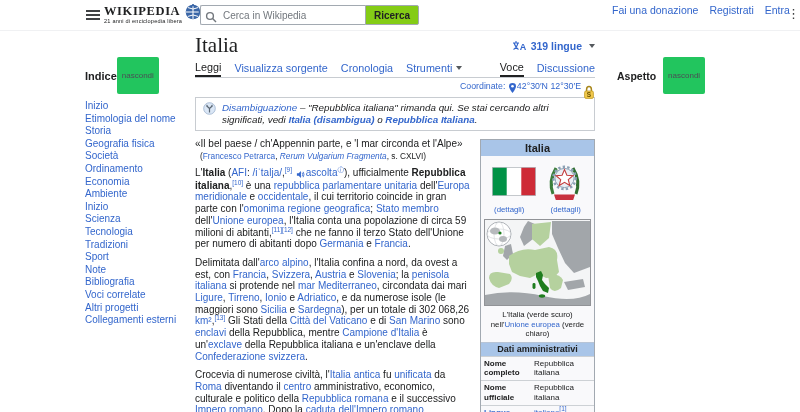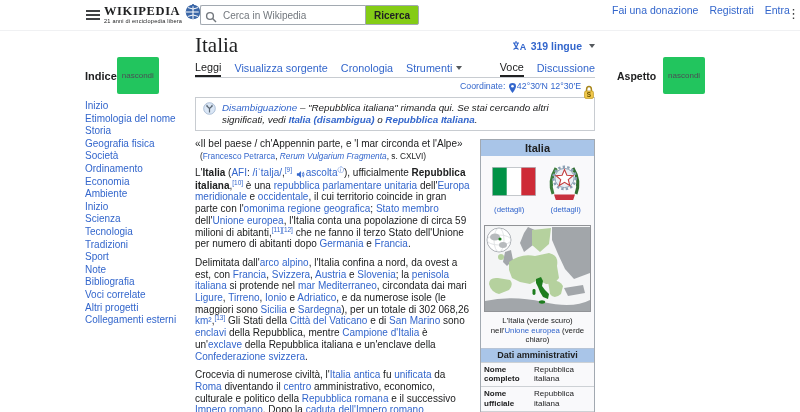--- a/index.html
+++ b/index.html
@@ -58,21 +58,21 @@
   .hatnote{display:flex;gap:6px;border:1px solid #c8ccd1;padding:4px 7px;margin:4px 0 7px;font-size:9.8px;line-height:12px;font-style:italic;background:#fff}
   .hatnote .htxt{flex:1}
   .quote{margin:1px 0 5px;font-size:10px;line-height:12px}
   .qattr{font-size:8.3px;margin-left:5px;color:#202122}
   .para{font-size:10px;line-height:11.7px;margin:0 0 7px}
 
   
   .infobox{float:right;width:113px;margin:1px 0 6px 9px;border:1px solid #a2a9b1;background:#f9f9fb;font-size:8px}
   .ibx-title{background:var(--ibxhead);font-weight:bold;text-align:center;font-size:11px;padding:2px 0}
   .ibx-symbols{display:flex;justify-content:space-evenly;align-items:center;padding:5px 2px 2px}
-  .ibx-caps{display:flex;text-align:center;padding-bottom:10px}
+  .ibx-caps{display:flex;text-align:center;padding-bottom:4px}
   .ibx-caps span{flex:1;color:var(--link);font-size:7.8px}
   .ibx-map{text-align:center;padding:1px 2px}
   .ibx-map svg{border:1px solid #919397;background:#f4f5f6;display:inline-block}
   .ibx-mapcap{font-size:7.8px;text-align:center;padding:1px 4px 3px;line-height:9.5px}
   .ibx-sechead{background:var(--ibxhead);font-weight:bold;text-align:center;font-size:9px;padding:1.5px 0;border-top:1px solid #b7c4d6}
   .ibx-row{display:flex;border-top:1px solid #cdd1d5;line-height:9.8px}
   .ibx-label{width:46px;padding:2px 2px 2px 3px}
   .ibx-val{flex:1;padding:2px 3px 2px 2px}
 </style>
 </head>

